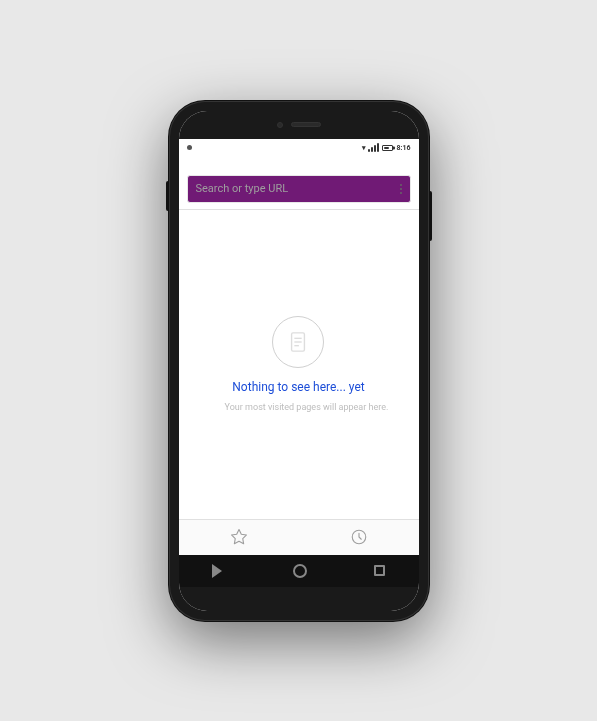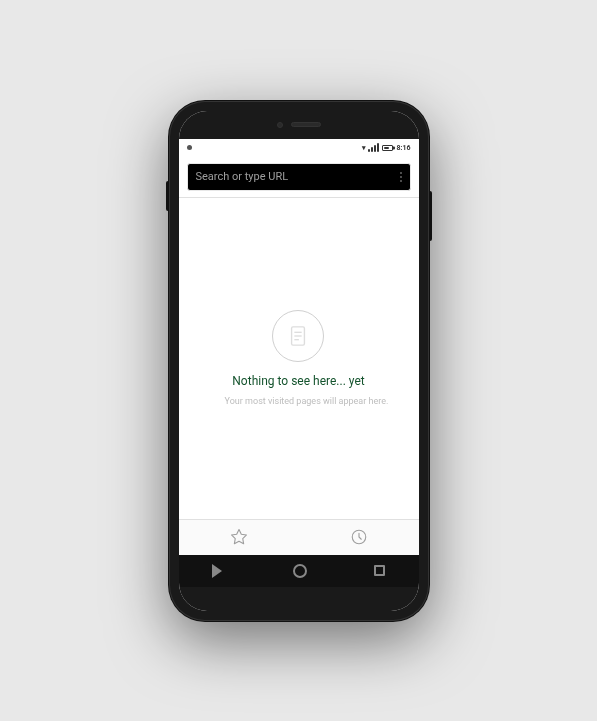--- a/index.html
+++ b/index.html
@@ -182,28 +182,29 @@
 
     
     .url-bar-container {
       background: #fff;
       padding: 6px 8px;
       flex-shrink: 0;
       border-bottom: 1px solid #e0e0e0;
     }
 
     .url-bar {
-      background: #000000;
+      background: #701a75;
       border-radius: 3px;
       height: 28px;
       display: flex;
       align-items: center;
       justify-content: space-between;
       padding: 0 8px;
       border: 1px solid #e8e8e8;
+      margin-top: 12px;
     }
 
     .url-bar-text {
       font-size: 11px;
       color: #9e9e9e;
     }
 
     .url-bar-menu {
       display: flex;
       flex-direction: column;
@@ -248,21 +249,21 @@
     }
 
     .empty-icon-circle svg {
       width: 22px;
       height: 22px;
       opacity: 0.5;
     }
 
     .empty-title {
       font-size: 12px;
-      color: #14532d;
+      color: #1d4ed8;
       font-weight: 400;
       text-align: right;
     }
 
     .empty-subtitle {
       font-size: 9px;
       color: #bdbdbd;
       text-align: center;
       margin-left: 16px;
     }

